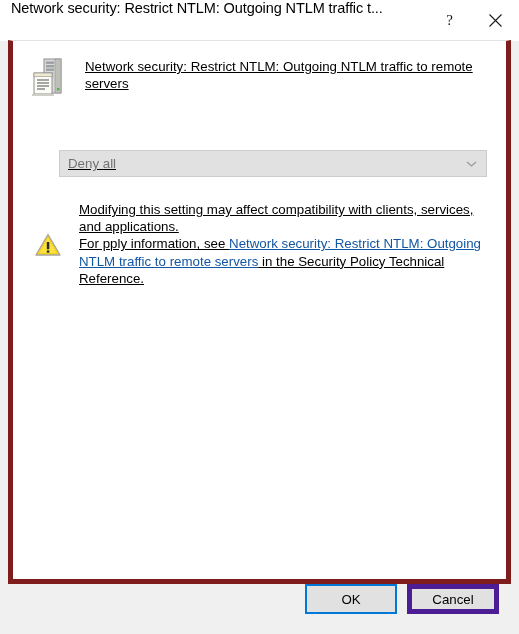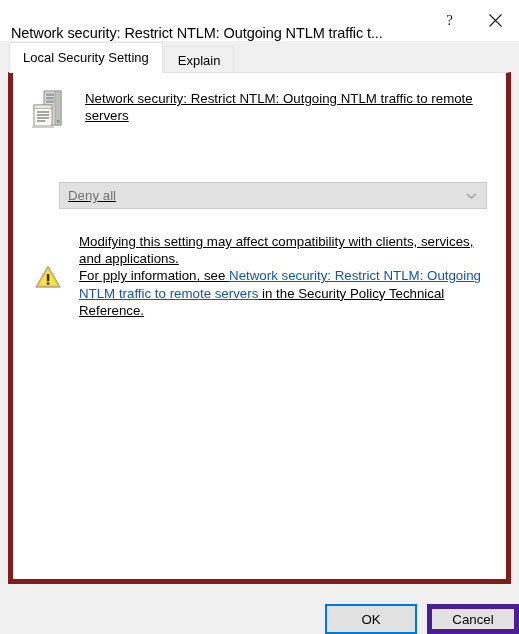--- a/index.html
+++ b/index.html
@@ -24,21 +24,21 @@
     display: flex;
     flex-direction: column;
   }
 
   
   .titlebar {
     height: 41px;
     min-height: 41px;
     background: #ffffff;
     display: flex;
-    align-items: flex-end;
+    align-items: flex-start;
     justify-content: space-between;
     padding-left: 11px;
     box-sizing: border-box;
   }
   .title-text {
     font-size: 14.5px;
     color: #000000;
     white-space: nowrap;
     overflow: hidden;
     letter-spacing: -0.1px;
@@ -186,23 +186,23 @@
     color: #1356a2;
     text-decoration: underline;
   }
 
   
   .footer {
     height: 50px;
     min-height: 50px;
     background: #f0f0f0;
     display: flex;
-    align-items: flex-end;
+    align-items: flex-start;
     justify-content: flex-end;
-    padding-right: 0;
+    padding-right: 20px;
     box-sizing: border-box;
   }
   .btn {
     width: 92px;
     height: 30px;
     background: #e1e1e1;
     border: 5px solid #4c1d95;
     font-size: 13.3px;
     color: #000000;
     font-family: "Liberation Sans", sans-serif;
@@ -236,28 +236,20 @@
         <span>
           <svg width="13" height="13" viewBox="0 0 13 13">
             <line x1="0.5" y1="0.5" x2="12.5" y2="12.5" stroke="#1a1a1a" stroke-width="1.1"></line>
             <line x1="12.5" y1="0.5" x2="0.5" y2="12.5" stroke="#1a1a1a" stroke-width="1.1"></line>
           </svg>
         </span>
       </div>
     </div>
   </div>
 
-  <div class="tabstrip">
-    <div class="tab active">
-      <span>Local Security Setting</span>
-    </div>
-    <div class="tab">
-      <span>Explain</span>
-    </div>
-  </div>
 
   <div class="panel">
 
     <div class="setting-header">
       <span class="server-icon">
         <svg width="44" height="44" viewBox="0 0 44 44">
 
           <rect x="17" y="3" width="17" height="34" fill="#d9d9d6" stroke="#8e8e8e" stroke-width="1"></rect>
           <rect x="28" y="3" width="6" height="34" fill="#bfbfba" stroke="#8e8e8e" stroke-width="0.6"></rect>
 

